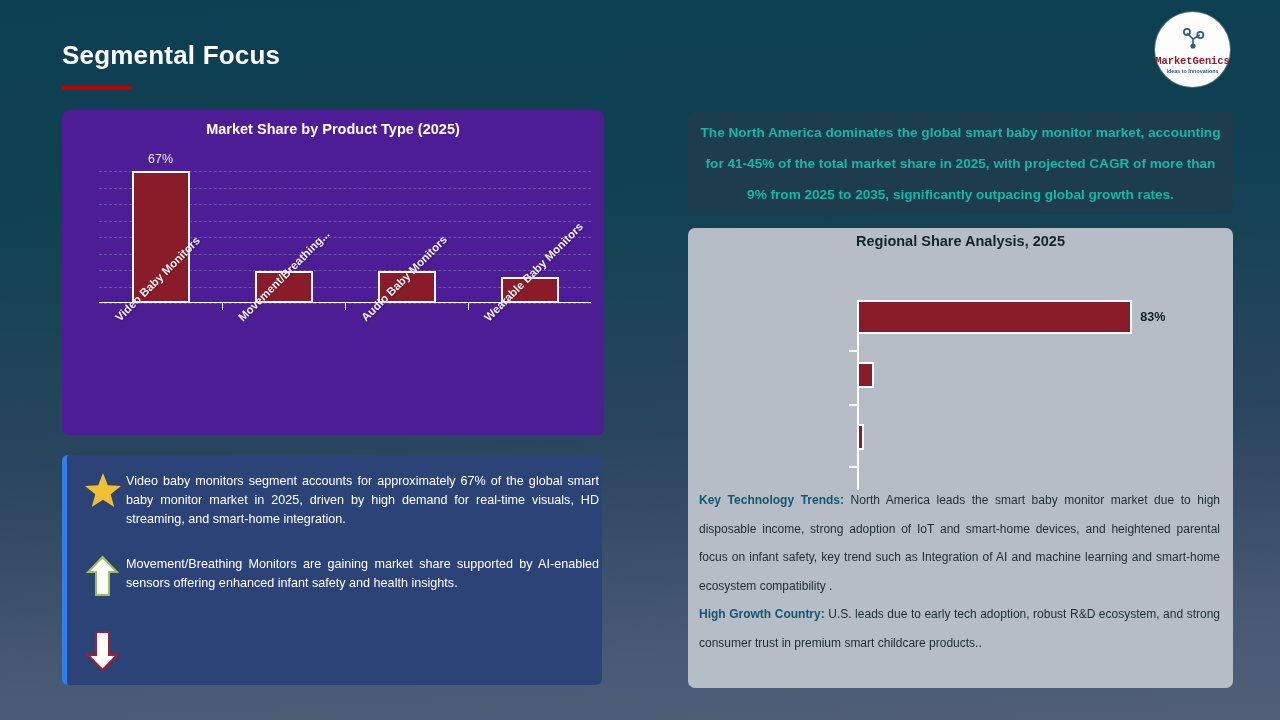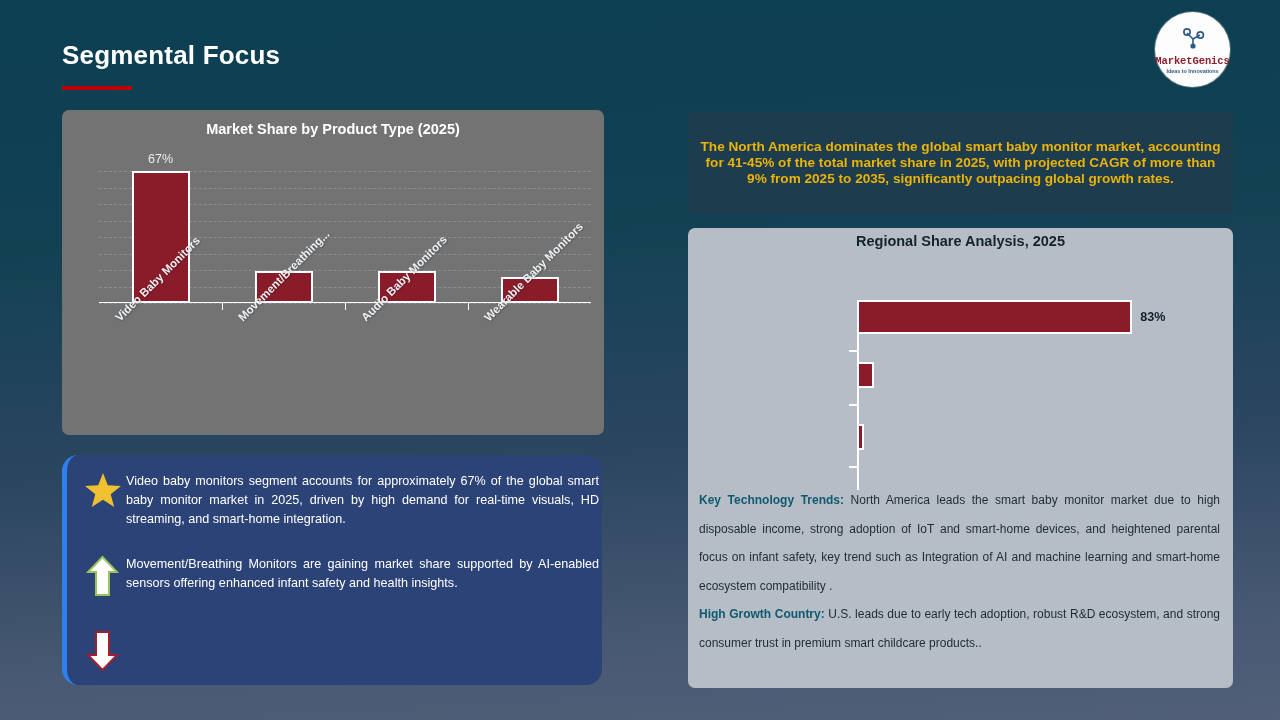--- a/index.html
+++ b/index.html
@@ -27,21 +27,21 @@
   #logo .brand{
     font-family:Liberation Mono, monospace;font-size:10.5px;font-weight:bold;
     color:#8b1f2f;line-height:1;margin-top:3px;letter-spacing:-.1px;
   }
   #logo .tag{
     font-size:5.4px;font-weight:bold;color:#2e5b86;line-height:1;margin-top:2px;
   }
   
   #product-chart-panel{
     position:absolute;left:62px;top:110px;width:542px;height:325px;
-    background:#737373;border-radius:7px;
+    background:#4c1d95;border-radius:7px;
   }
   #product-chart-title{
     position:absolute;left:0;right:0;top:11px;text-align:center;
     font-size:14.5px;font-weight:bold;color:#ffffff;
   }
   #product-plot{
     position:absolute;left:37px;top:45px;width:492px;height:148px;
   }
   .gridline{
     position:absolute;left:0;right:0;height:0;
@@ -61,37 +61,37 @@
     text-align:right;
   }
   .xtick-label{
     position:absolute;font-size:11.5px;font-weight:bold;color:#eef2f5;
     white-space:nowrap;transform-origin:left top;transform:rotate(-45deg);
     text-shadow:0 1px 2px rgba(0,0,0,.35);
   }
   
   #insights-box{
     position:absolute;left:62px;top:455px;width:540px;height:230px;
-    background:#2c4377;border-left:5px solid #2f80ed;border-radius:16px;
+    background:#2c4377;border-left:5px solid #2f80ed;border-radius:6px;
     box-sizing:border-box;
   }
   .insight-row{position:absolute;display:flex;align-items:flex-start;}
   .insight-icon{width:47px;flex:0 0 47px;display:flex;justify-content:center;}
   .insight-text{
     font-size:12.6px;line-height:19px;color:#ffffff;text-align:justify;
     width:473px;
   }
   
   #callout{
     position:absolute;left:688px;top:112px;width:545px;height:102px;
     background:#1d3c4d;border-radius:5px;
     display:flex;align-items:center;justify-content:center;
   }
   #callout-text{
-    font-size:13.6px;font-weight:bold;line-height:16px;color:#eab308;
+    font-size:13.6px;font-weight:bold;line-height:31px;color:#14b8a6;
     text-align:center;padding:0 10px;
   }
   
   #region-panel{
     position:absolute;left:688px;top:228px;width:545px;height:460px;
     background:#b6bdc6;border-radius:7px;overflow:hidden;
   }
   #region-title{
     position:absolute;left:0;right:0;top:5px;text-align:center;
     font-size:14.5px;font-weight:bold;color:#14232e;

